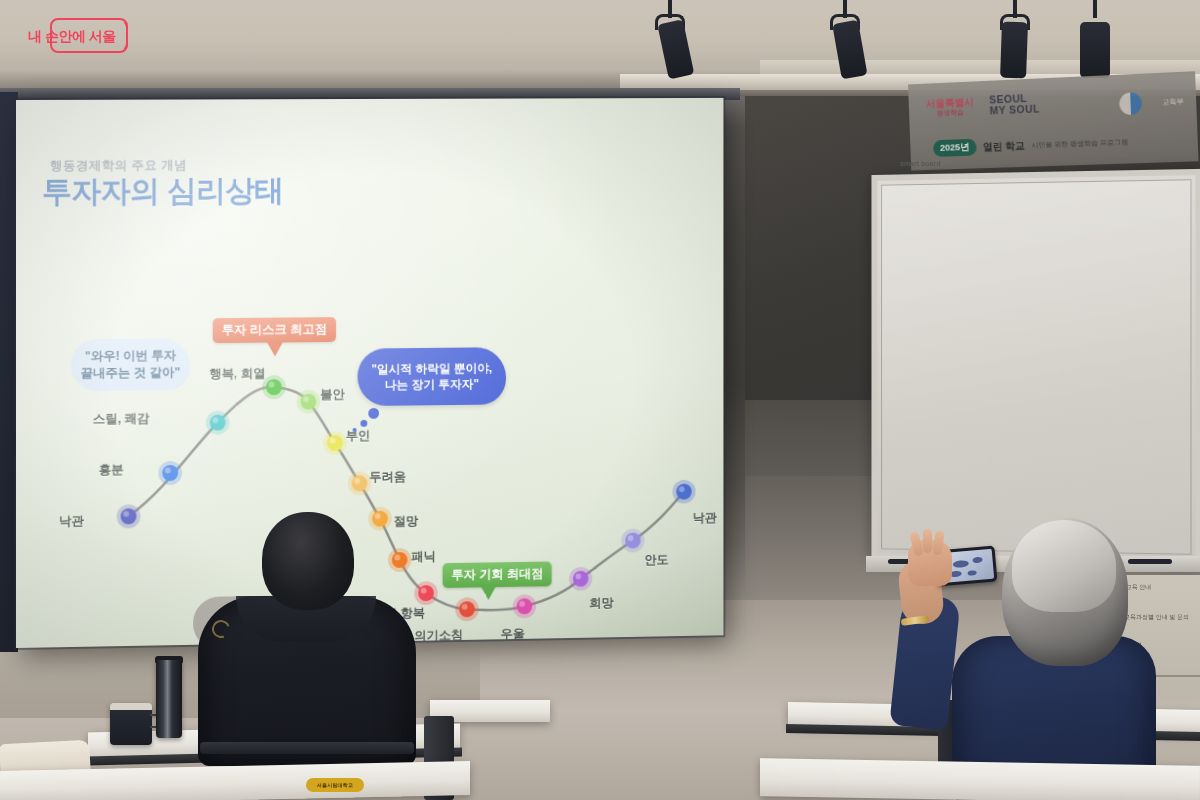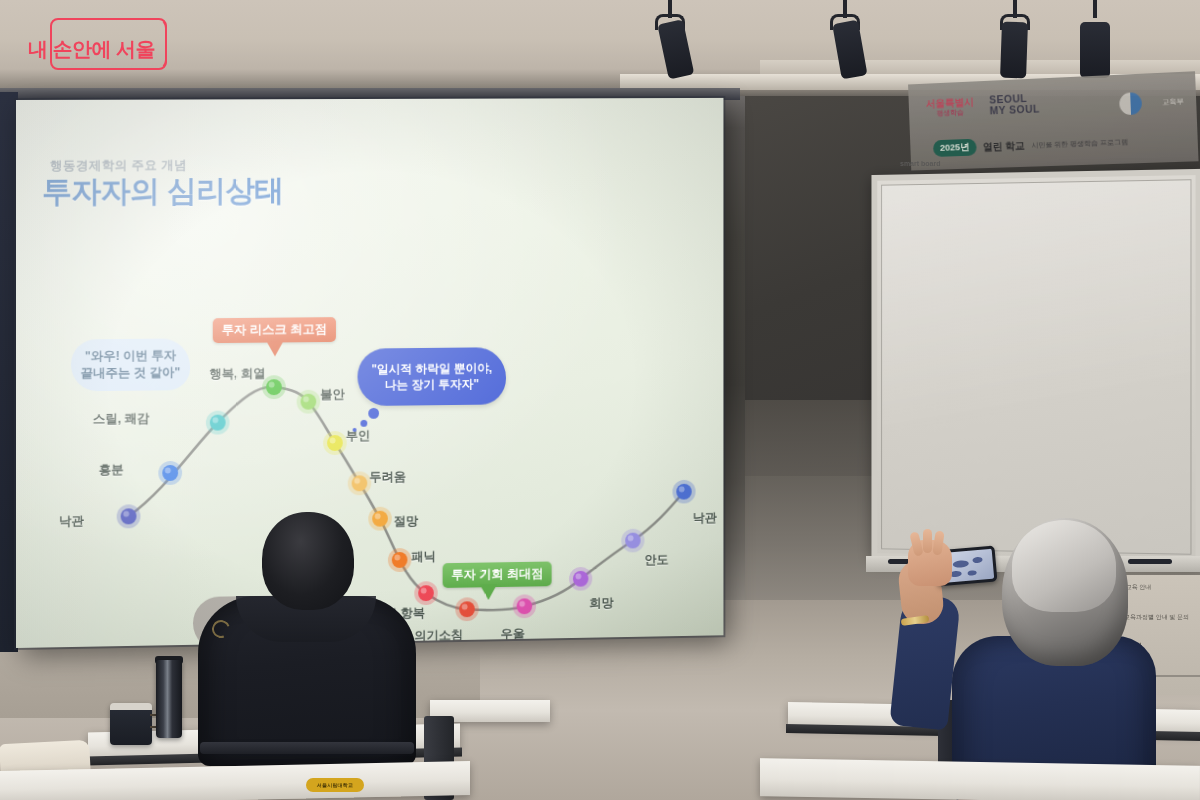--- a/index.html
+++ b/index.html
@@ -225,22 +225,22 @@
   #p2-shirt { position:absolute; left:958px; top:782px; width:160px; height:20px;
     background:linear-gradient(180deg,#b09088,#99796f); border-radius:4px; }
   #p2-chair { position:absolute; left:938px; top:700px; width:26px; height:96px;
     background:linear-gradient(90deg,#2e3038,#1c1e24); border-radius:3px; }
 
   
   .chair-l { position:absolute; left:424px; top:716px; width:30px; height:84px;
     background:linear-gradient(90deg,#3a3c43,#232529); border-radius:3px; }
 
   
-  #watermark { position:absolute; left:18px; top:18px; padding:16px 10px 5px 8px;
-    font-size:20px; font-weight:800; color:#f0445c; letter-spacing:-.5px;
+  #watermark { position:absolute; left:18px; top:18px; padding:8px 10px 5px 8px;
+    font-size:14px; font-weight:800; color:#f0445c; letter-spacing:-.5px;
     border:2.5px solid #f0445c; border-radius:10px; border-left-color:transparent;
     border-top-color:transparent; border-bottom-color:transparent; }
   #watermark .wm-box { position:absolute; left:30px; top:-2px; right:-2px; bottom:-2px;
     border:2.5px solid #f0445c; border-radius:8px; pointer-events:none; }
   #watermark .wm-txt { position:relative; z-index:2; }
 </style>
 </head>
 <body>
 
 <div id="stage">

